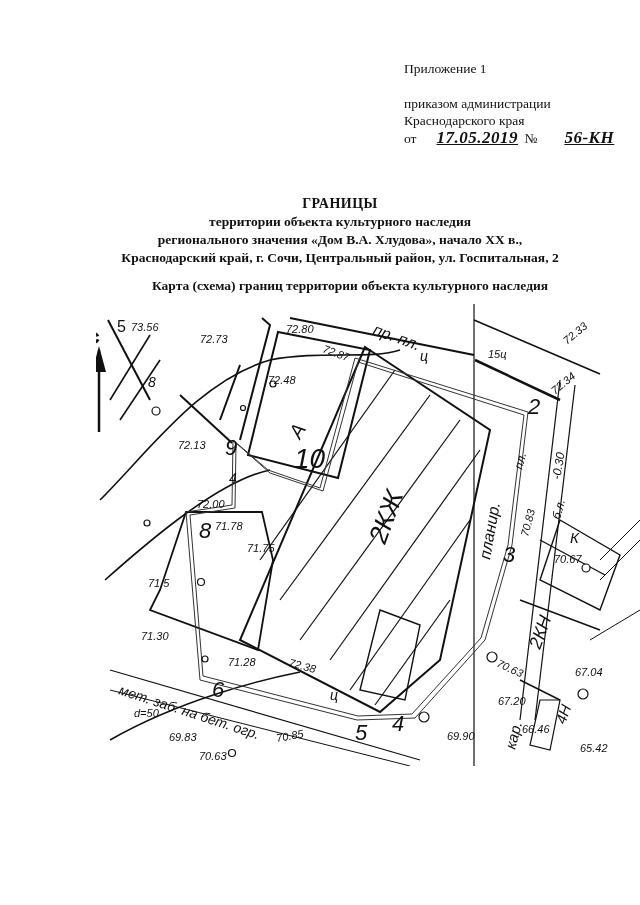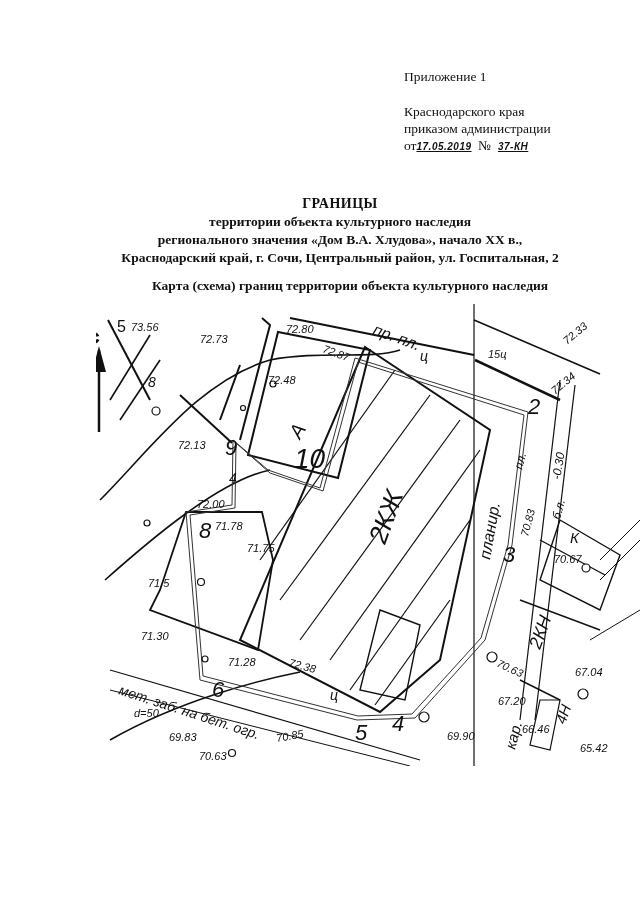--- a/index.html
+++ b/index.html
@@ -1,41 +1,41 @@
 <!DOCTYPE html>
 <html><head>
 <meta charset="utf-8">
 <style>
   html, body { margin:0; padding:0; background:#ffffff; }
   body { width:640px; height:905px; position:relative; overflow:hidden;
          font-family:"Liberation Serif","DejaVu Serif",serif; color:#111; }
-  .approval { position:absolute; left:404px; top:68px; font-size:13.5px; line-height:17px; }
+  .approval { position:absolute; left:404px; top:60px; font-size:13.5px; line-height:17px; }
   .approval .line { white-space:nowrap; }
   .approval .gap { height:18px; }
-  .approval .hw { font-family:Liberation Sans, sans-serif; font-style:italic; font-weight:bold;
-                  font-size:10px; text-decoration:underline; letter-spacing:0.5px; }
+  .approval .hw { font-family:Liberation Serif, serif; font-style:italic; font-weight:bold;
+                  font-size:17px; text-decoration:underline; letter-spacing:0.5px;margin-left:20px; }
   .title-block { position:absolute; left:0; width:680px; top:195px; text-align:center;
                  font-weight:bold; font-size:13.5px; line-height:18px; }
   .title-block .main { font-size:14px; letter-spacing:0.5px; }
   .map-caption { position:absolute; left:0; width:700px; top:278px; text-align:center;
                  font-weight:bold; font-size:13.5px; }
   .map { position:absolute; left:96px; top:304px; width:544px; height:462px; }
   .map svg { width:100%; height:100%; }
   .map text { font-family:"Liberation Sans","DejaVu Sans",sans-serif; font-style:italic; fill:#111; }
 </style>
 </head>
 <body>
 
 <div class="approval">
   <div class="line">Приложение 1</div>
   <div class="gap"></div>
+  <div class="line">приказом администрации</div>
   <div class="line">Краснодарского края</div>
-  <div class="line">приказом администрации</div>
   <div class="line">
-    <span>от</span><span class="hw">17.05.2019</span>&nbsp;&nbsp;<span>№</span>&nbsp;&nbsp;<span class="hw">37-КН</span>
+    <span>от</span><span class="hw">17.05.2019</span>&nbsp;&nbsp;<span>№</span>&nbsp;&nbsp;<span class="hw">56-КН</span>
   </div>
 </div>
 
 <div class="title-block">
   <div class="main">ГРАНИЦЫ</div>
   <div>территории объекта культурного наследия</div>
   <div>регионального значения «Дом В.А. Хлудова», начало XX в.,</div>
   <div>Краснодарский край, г. Сочи, Центральный район, ул. Госпитальная, 2</div>
 </div>
 

